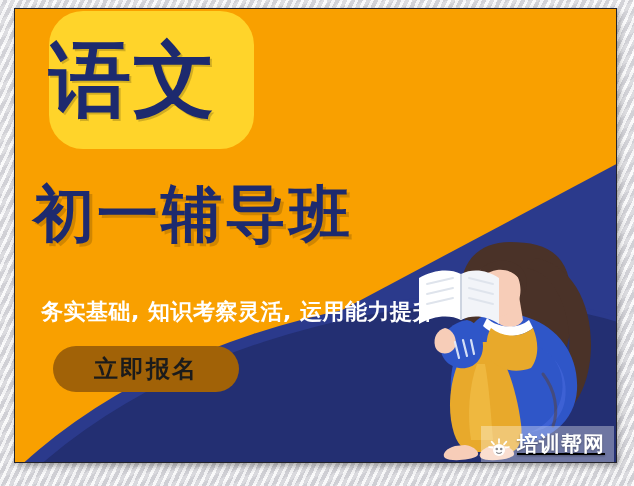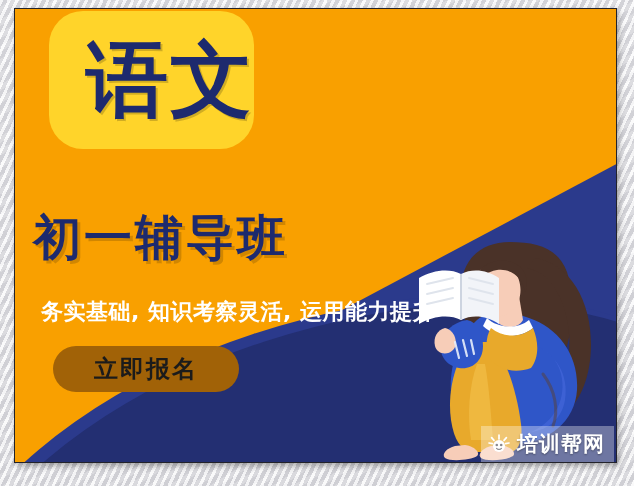--- a/index.html
+++ b/index.html
@@ -60,36 +60,35 @@
     position:absolute;left:-110px;top:308px;width:900px;height:520px;
     background:#232f72;
     border-radius:62% 40% 0 0 / 70% 46% 0 0;
     transform:rotate(-7deg);
   }
 
   
   #subject-badge{
     position:absolute;left:34px;top:2px;width:205px;height:138px;
     background:#ffd42a;border-radius:34px;
-    display:flex;align-items:center;justify-content:flex-end;
+    display:flex;align-items:center;justify-content:flex-start;
   }
   #subject-badge .txt{
     font-size:82px;font-weight:bold;color:#1d2a6e;
     letter-spacing:2px;line-height:1;
     text-shadow:2px 2px 0 rgba(0,0,0,.18);
   }
 
   
   #headline{
     position:absolute;left:18px;top:174px;
-    font-size:48px;font-weight:bold;color:#1d2a6e;
+    font-size:61px;font-weight:bold;color:#1d2a6e;
     letter-spacing:3px;line-height:1;
     text-shadow:3px 3px 0 rgba(0,0,0,.16);
     white-space:nowrap;
-    margin-top:30px;
   }
   
   #subtitle{
     position:absolute;left:26px;top:288px;
     font-size:22px;font-weight:bold;color:#ffffff;
     letter-spacing:.5px;white-space:nowrap;
   }
   
   #cta-button{
     position:absolute;left:38px;top:337px;width:186px;height:46px;
@@ -101,23 +100,24 @@
     font-size:24px;font-weight:bold;color:#1b1b1b;letter-spacing:2px;
   }
 
   
   #illustration{position:absolute;left:400px;top:215px;width:215px;height:240px;}
   #illustration svg{display:block;}
 
   
   #watermark{
     position:absolute;right:2px;bottom:0px;
-    display:flex;align-items:center;gap:7px;
+    display:flex;align-items:flex-end;gap:7px;
     padding:4px 9px 4px 7px;
     background:rgba(255,255,255,.34);
+    text-decoration:underline;
   }
   #watermark .wm-text{
     font-size:21px;font-weight:bold;color:#ffffff;letter-spacing:1px;
     text-shadow:0 1px 2px rgba(0,0,0,.35);
   }
   #watermark .wm-icon{width:22px;height:20px;}
 </style>
 </head>
 <body>
 

